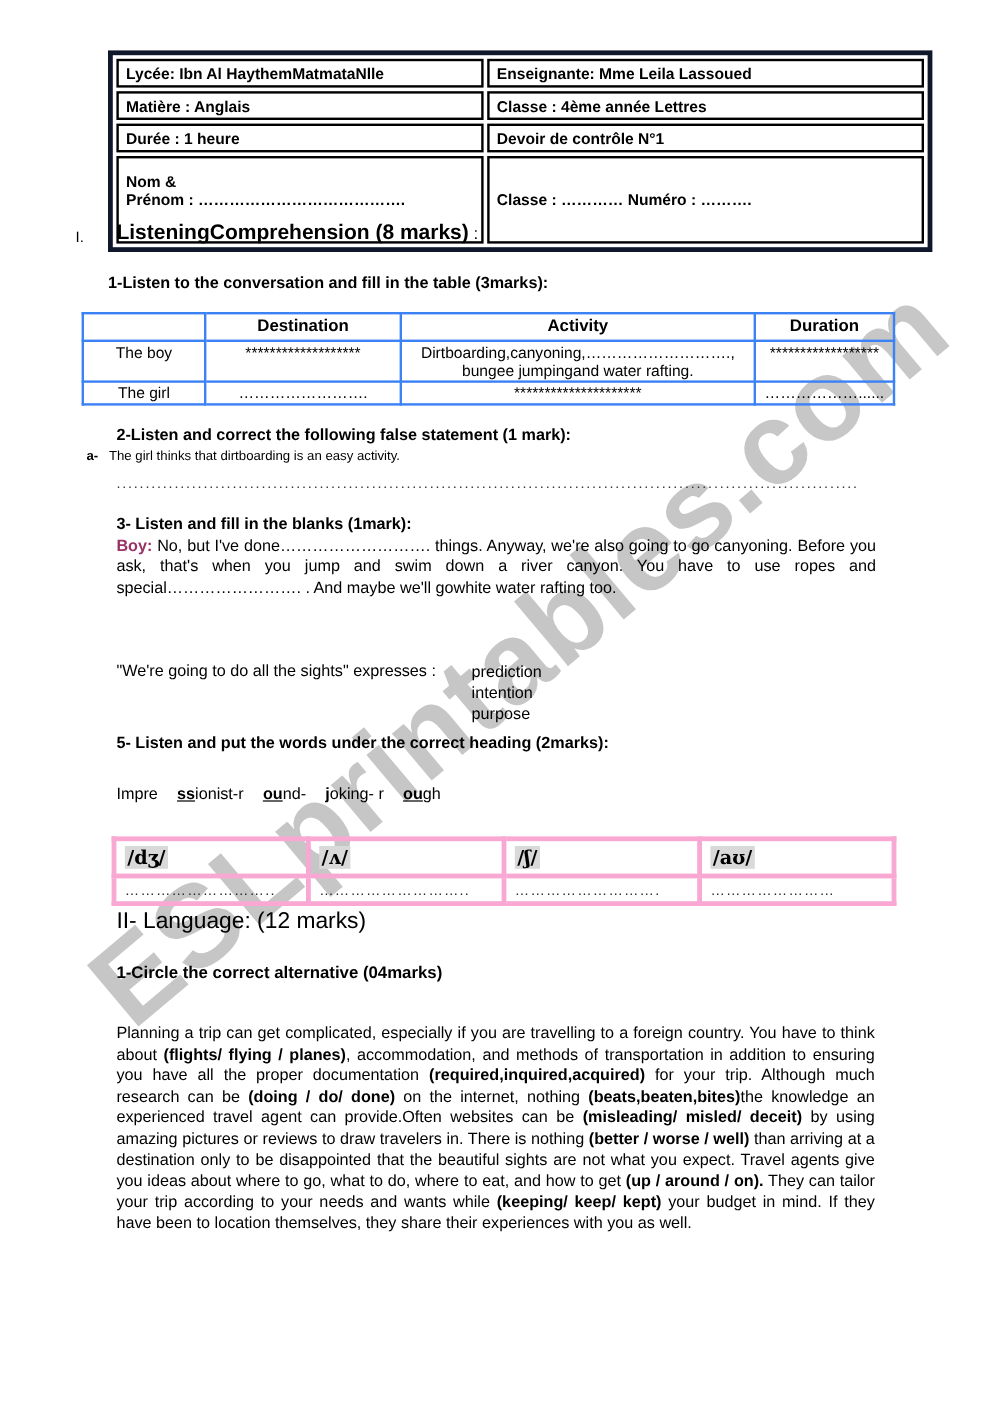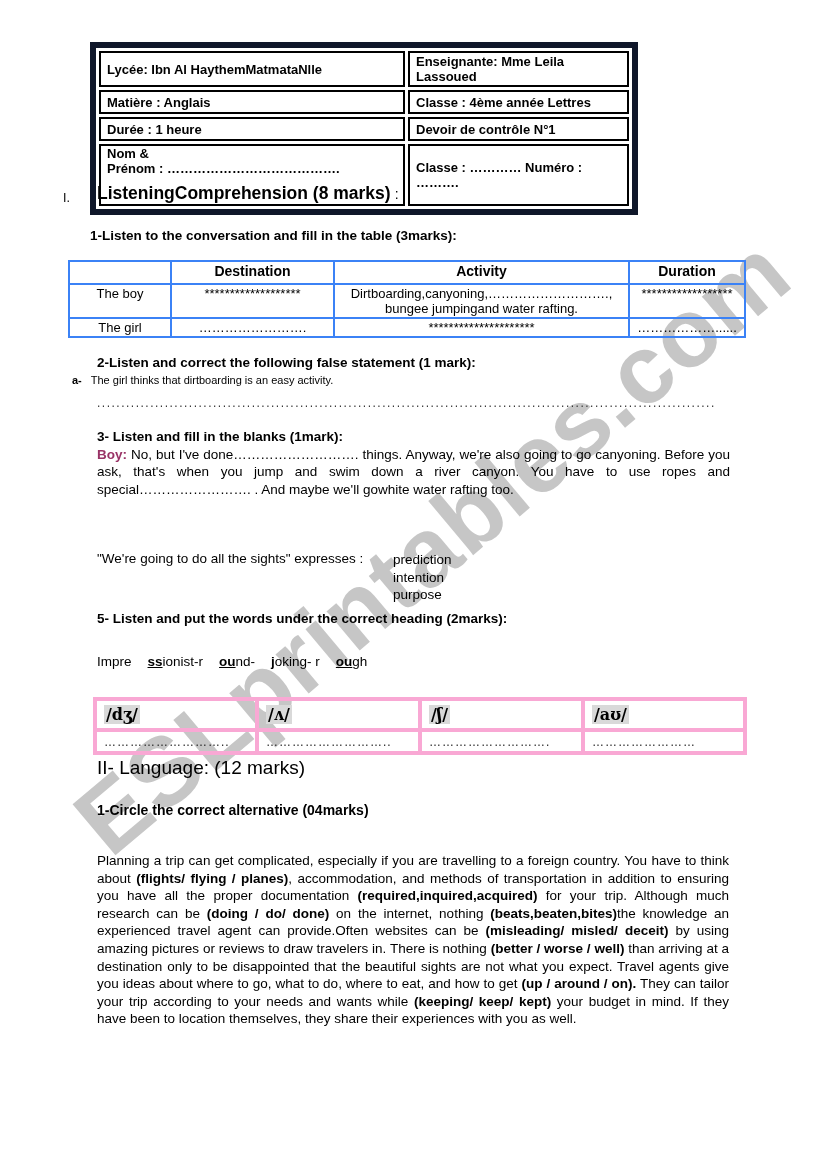--- a/index.html
+++ b/index.html
@@ -4,27 +4,27 @@
 <style>
   html,body{margin:0;padding:0;background:#fff;}
   .page{position:relative;width:826px;height:1169px;background:#fff;overflow:hidden;
         font-family:"Liberation Sans",sans-serif;color:#000;}
   .content{position:absolute;inset:0;z-index:1;}
   .watermark{position:absolute;left:-12px;top:500px;width:866px;text-align:center;z-index:0;
              font-size:97px;font-weight:bold;letter-spacing:1px;white-space:nowrap;
              color:#8f8f8f;opacity:.5;transform:rotate(-40deg);pointer-events:none;}
 
   
-  .header-table{position:absolute;left:90px;top:42px;width:548px;border-collapse:separate;
-                border-spacing:3px;border:6px solid #0f172a;font-weight:bold;font-size:13px;}
+  .header-table{position:absolute;left:90px;top:42px;width:687px;border-collapse:separate;
+                border-spacing:3px;border:4px solid #0f172a;font-weight:bold;font-size:13px;}
   .header-table td{border:2px solid #000;padding:1px 6px;vertical-align:middle;white-space:pre-line;}
   .header-table td.c1{width:290px;}
   .header-table tr.r-small td{height:18px;}
   .header-table tr.r-big td{height:56px;}
-  .header-table tr.r-big td.c1{vertical-align:top;padding-top:0;}
+  .header-table tr.r-big td.c1{vertical-align:top;padding-top:12px;}
 
   .roman{position:absolute;left:63px;top:191px;font-size:12.5px;}
   .sec1-heading{position:absolute;left:97px;top:183px;font-size:17.5px;font-weight:bold;}
   .sec1-heading .suffix{font-size:14px;font-weight:normal;margin-left:4px;}
   .sec2-heading{position:absolute;left:97px;top:757px;font-size:19px;font-weight:normal;}
 
   .qlabel{position:absolute;font-weight:bold;font-size:13.5px;white-space:nowrap;}
 
   
   .table1{position:absolute;left:68px;top:260px;width:676px;border-collapse:collapse;font-size:13px;table-layout:fixed;}

